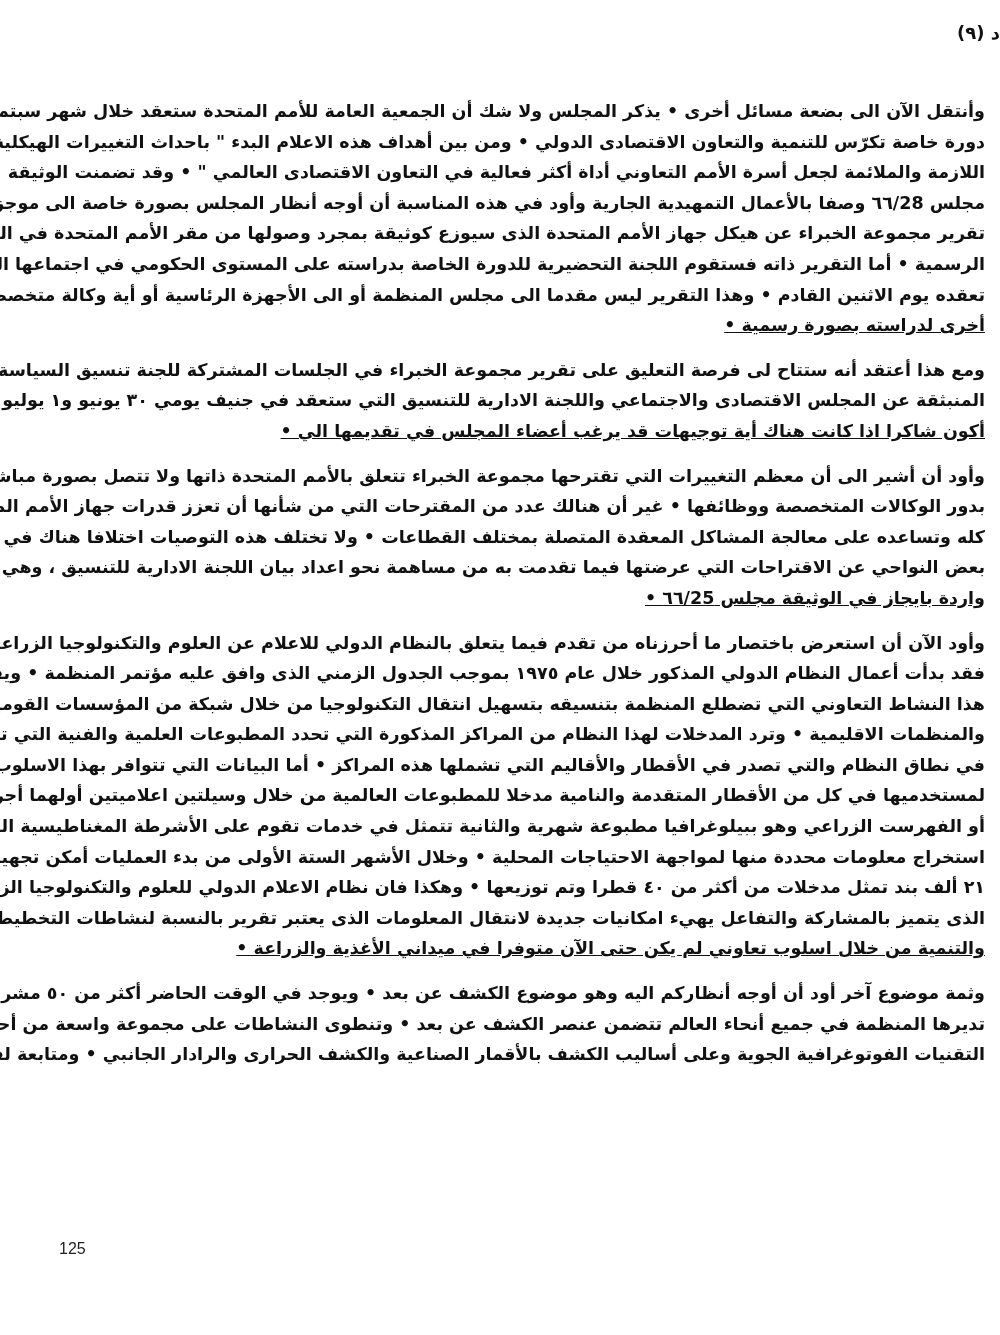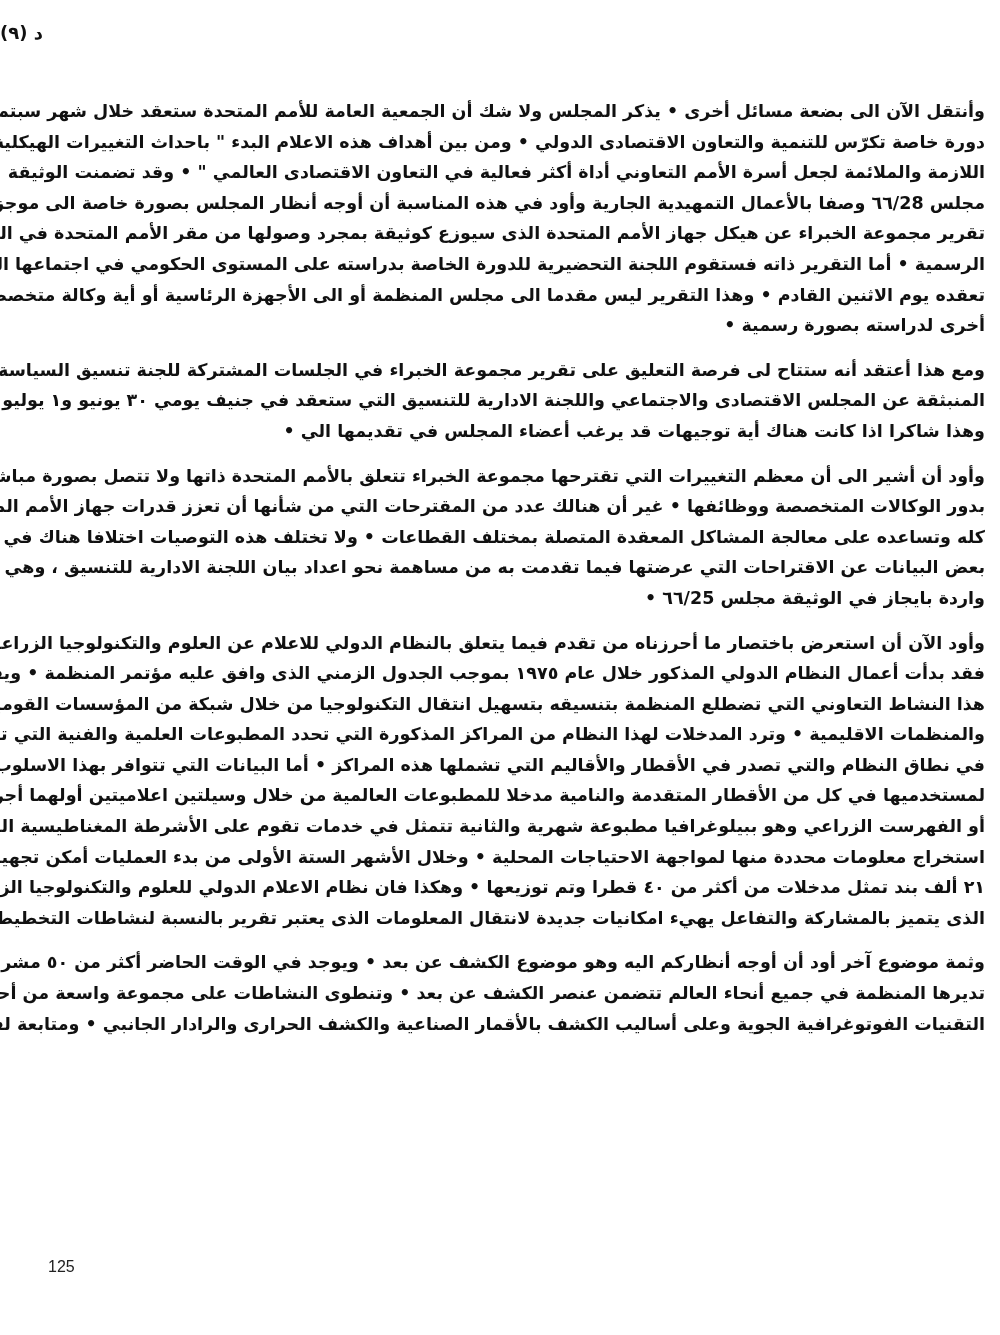--- a/index.html
+++ b/index.html
@@ -13,21 +13,21 @@
       position: relative;
       overflow: hidden;
       color: #111111;
       font-family: "DejaVu Sans", sans-serif;
     }
     .page-header {
       position: absolute;
       top: 22px;
       left: 0;
       width: 1000px;
-      text-align: left;
+      text-align: right;
       font-size: 18px;
       font-weight: bold;
       direction: rtl;
     }
     .content {
       position: absolute;
       top: 96px;
       left: 30px;
       width: 955px;
       direction: rtl;
@@ -41,29 +41,29 @@
       display: block;
       font-size: 17.5px;
       line-height: 30.6px;
       white-space: nowrap;
       text-align: justify;
       text-align-last: justify;
       font-weight: bold;
     }
     .line.last {
       text-align-last: right;
+      text-decoration: underline;
     }
     .page-number {
       position: absolute;
       top: 1240px;
-      left: 48px;
+      left: 59px;
       font-size: 16px;
       font-family: "Liberation Sans", sans-serif;
       color: #222222;
-      margin-top: 18px;
     }
   </style>
 </head>
 <body>
 
 <div class="page-header">د (٩)</div>
 
 <div class="content">
   <div class="para">
     <span class="line">وأنتقل الآن الى بضعة مسائل أخرى • يذكر المجلس ولا شك أن الجمعية العامة للأمم المتحدة ستعقد خلال شهر سبتمبر</span>
@@ -72,42 +72,43 @@
     <span class="line">مجلس ٦٦/28 وصفا بالأعمال التمهيدية الجارية وأود في هذه المناسبة أن أوجه أنظار المجلس بصورة خاصة الى موجز</span>
     <span class="line">تقرير مجموعة الخبراء عن هيكل جهاز الأمم المتحدة الذى سيوزع كوثيقة بمجرد وصولها من مقر الأمم المتحدة في اللغات الثلاث</span>
     <span class="line">الرسمية • أما التقرير ذاته فستقوم اللجنة التحضيرية للدورة الخاصة بدراسته على المستوى الحكومي في اجتماعها الذى</span>
     <span class="line">تعقده يوم الاثنين القادم • وهذا التقرير ليس مقدما الى مجلس المنظمة أو الى الأجهزة الرئاسية أو أية وكالة متخصصة</span>
     <span class="line last">أخرى لدراسته بصورة رسمية •</span>
   </div>
 
   <div class="para">
     <span class="line">ومع هذا أعتقد أنه ستتاح لى فرصة التعليق على تقرير مجموعة الخبراء في الجلسات المشتركة للجنة تنسيق السياسة والبرامج</span>
     <span class="line">المنبثقة عن المجلس الاقتصادى والاجتماعي واللجنة الادارية للتنسيق التي ستعقد في جنيف يومي ٣٠ يونيو و١ يوليو • ولذلك</span>
-    <span class="line last">وهذا شاكرا اذا كانت هناك أية توجيهات قد يرغب أعضاء المجلس في تقديمها الي •</span>
+    <span class="line last">أكون شاكرا اذا كانت هناك أية توجيهات قد يرغب أعضاء المجلس في تقديمها الي •</span>
   </div>
 
   <div class="para">
     <span class="line">وأود أن أشير الى أن معظم التغييرات التي تقترحها مجموعة الخبراء تتعلق بالأمم المتحدة ذاتها ولا تتصل بصورة مباشرة</span>
     <span class="line">بدور الوكالات المتخصصة ووظائفها • غير أن هنالك عدد من المقترحات التي من شأنها أن تعزز قدرات جهاز الأمم المتحدة</span>
     <span class="line">كله وتساعده على معالجة المشاكل المعقدة المتصلة بمختلف القطاعات • ولا تختلف هذه التوصيات اختلافا هناك في</span>
-    <span class="line">بعض البيانات عن الاقتراحات التي عرضتها فيما تقدمت به من مساهمة نحو اعداد بيان اللجنة الادارية للتنسيق ، وهي</span>
+    <span class="line">بعض النواحي عن الاقتراحات التي عرضتها فيما تقدمت به من مساهمة نحو اعداد بيان اللجنة الادارية للتنسيق ، وهي</span>
     <span class="line last">واردة بايجاز في الوثيقة مجلس ٦٦/25 •</span>
   </div>
 
   <div class="para">
     <span class="line">وأود الآن أن استعرض باختصار ما أحرزناه من تقدم فيما يتعلق بالنظام الدولي للاعلام عن العلوم والتكنولوجيا الزراعية •</span>
     <span class="line">فقد بدأت أعمال النظام الدولي المذكور خلال عام ١٩٧٥ بموجب الجدول الزمني الذى وافق عليه مؤتمر المنظمة • ويقوم</span>
     <span class="line">هذا النشاط التعاوني التي تضطلع المنظمة بتنسيقه بتسهيل انتقال التكنولوجيا من خلال شبكة من المؤسسات القومية</span>
     <span class="line">والمنظمات الاقليمية • وترد المدخلات لهذا النظام من المراكز المذكورة التي تحدد المطبوعات العلمية والفنية التي تدخل</span>
     <span class="line">في نطاق النظام والتي تصدر في الأقطار والأقاليم التي تشملها هذه المراكز • أما البيانات التي تتوافر بهذا الاسلوب فتهيء</span>
     <span class="line">لمستخدميها في كل من الأقطار المتقدمة والنامية مدخلا للمطبوعات العالمية من خلال وسيلتين اعلاميتين أولهما أجريندكس</span>
     <span class="line">أو الفهرست الزراعي وهو ببيلوغرافيا مطبوعة شهرية والثانية تتمثل في خدمات تقوم على الأشرطة المغناطيسية التي يمكن</span>
     <span class="line">استخراج معلومات محددة منها لمواجهة الاحتياجات المحلية • وخلال الأشهر الستة الأولى من بدء العمليات أمكن تجهيز</span>
     <span class="line">٢١ ألف بند تمثل مدخلات من أكثر من ٤٠ قطرا وتم توزيعها • وهكذا فان نظام الاعلام الدولي للعلوم والتكنولوجيا الزراعية</span>
     <span class="line">الذى يتميز بالمشاركة والتفاعل يهيء امكانيات جديدة لانتقال المعلومات الذى يعتبر تقرير بالنسبة لنشاطات التخطيط</span>
+    <span class="line last">والتنمية من خلال اسلوب تعاوني لم يكن حتى الآن متوفرا في ميداني الأغذية والزراعة •</span>
   </div>
 
   <div class="para">
     <span class="line">وثمة موضوع آخر أود أن أوجه أنظاركم اليه وهو موضوع الكشف عن بعد • ويوجد في الوقت الحاضر أكثر من ٥٠ مشروعا</span>
     <span class="line">تديرها المنظمة في جميع أنحاء العالم تتضمن عنصر الكشف عن بعد • وتنطوى النشاطات على مجموعة واسعة من أحدث</span>
     <span class="line">التقنيات الفوتوغرافية الجوية وعلى أساليب الكشف بالأقمار الصناعية والكشف الحرارى والرادار الجانبي • ومتابعة لقرارات</span>
   </div>
 </div>
 
 <div class="page-number">125</div>

